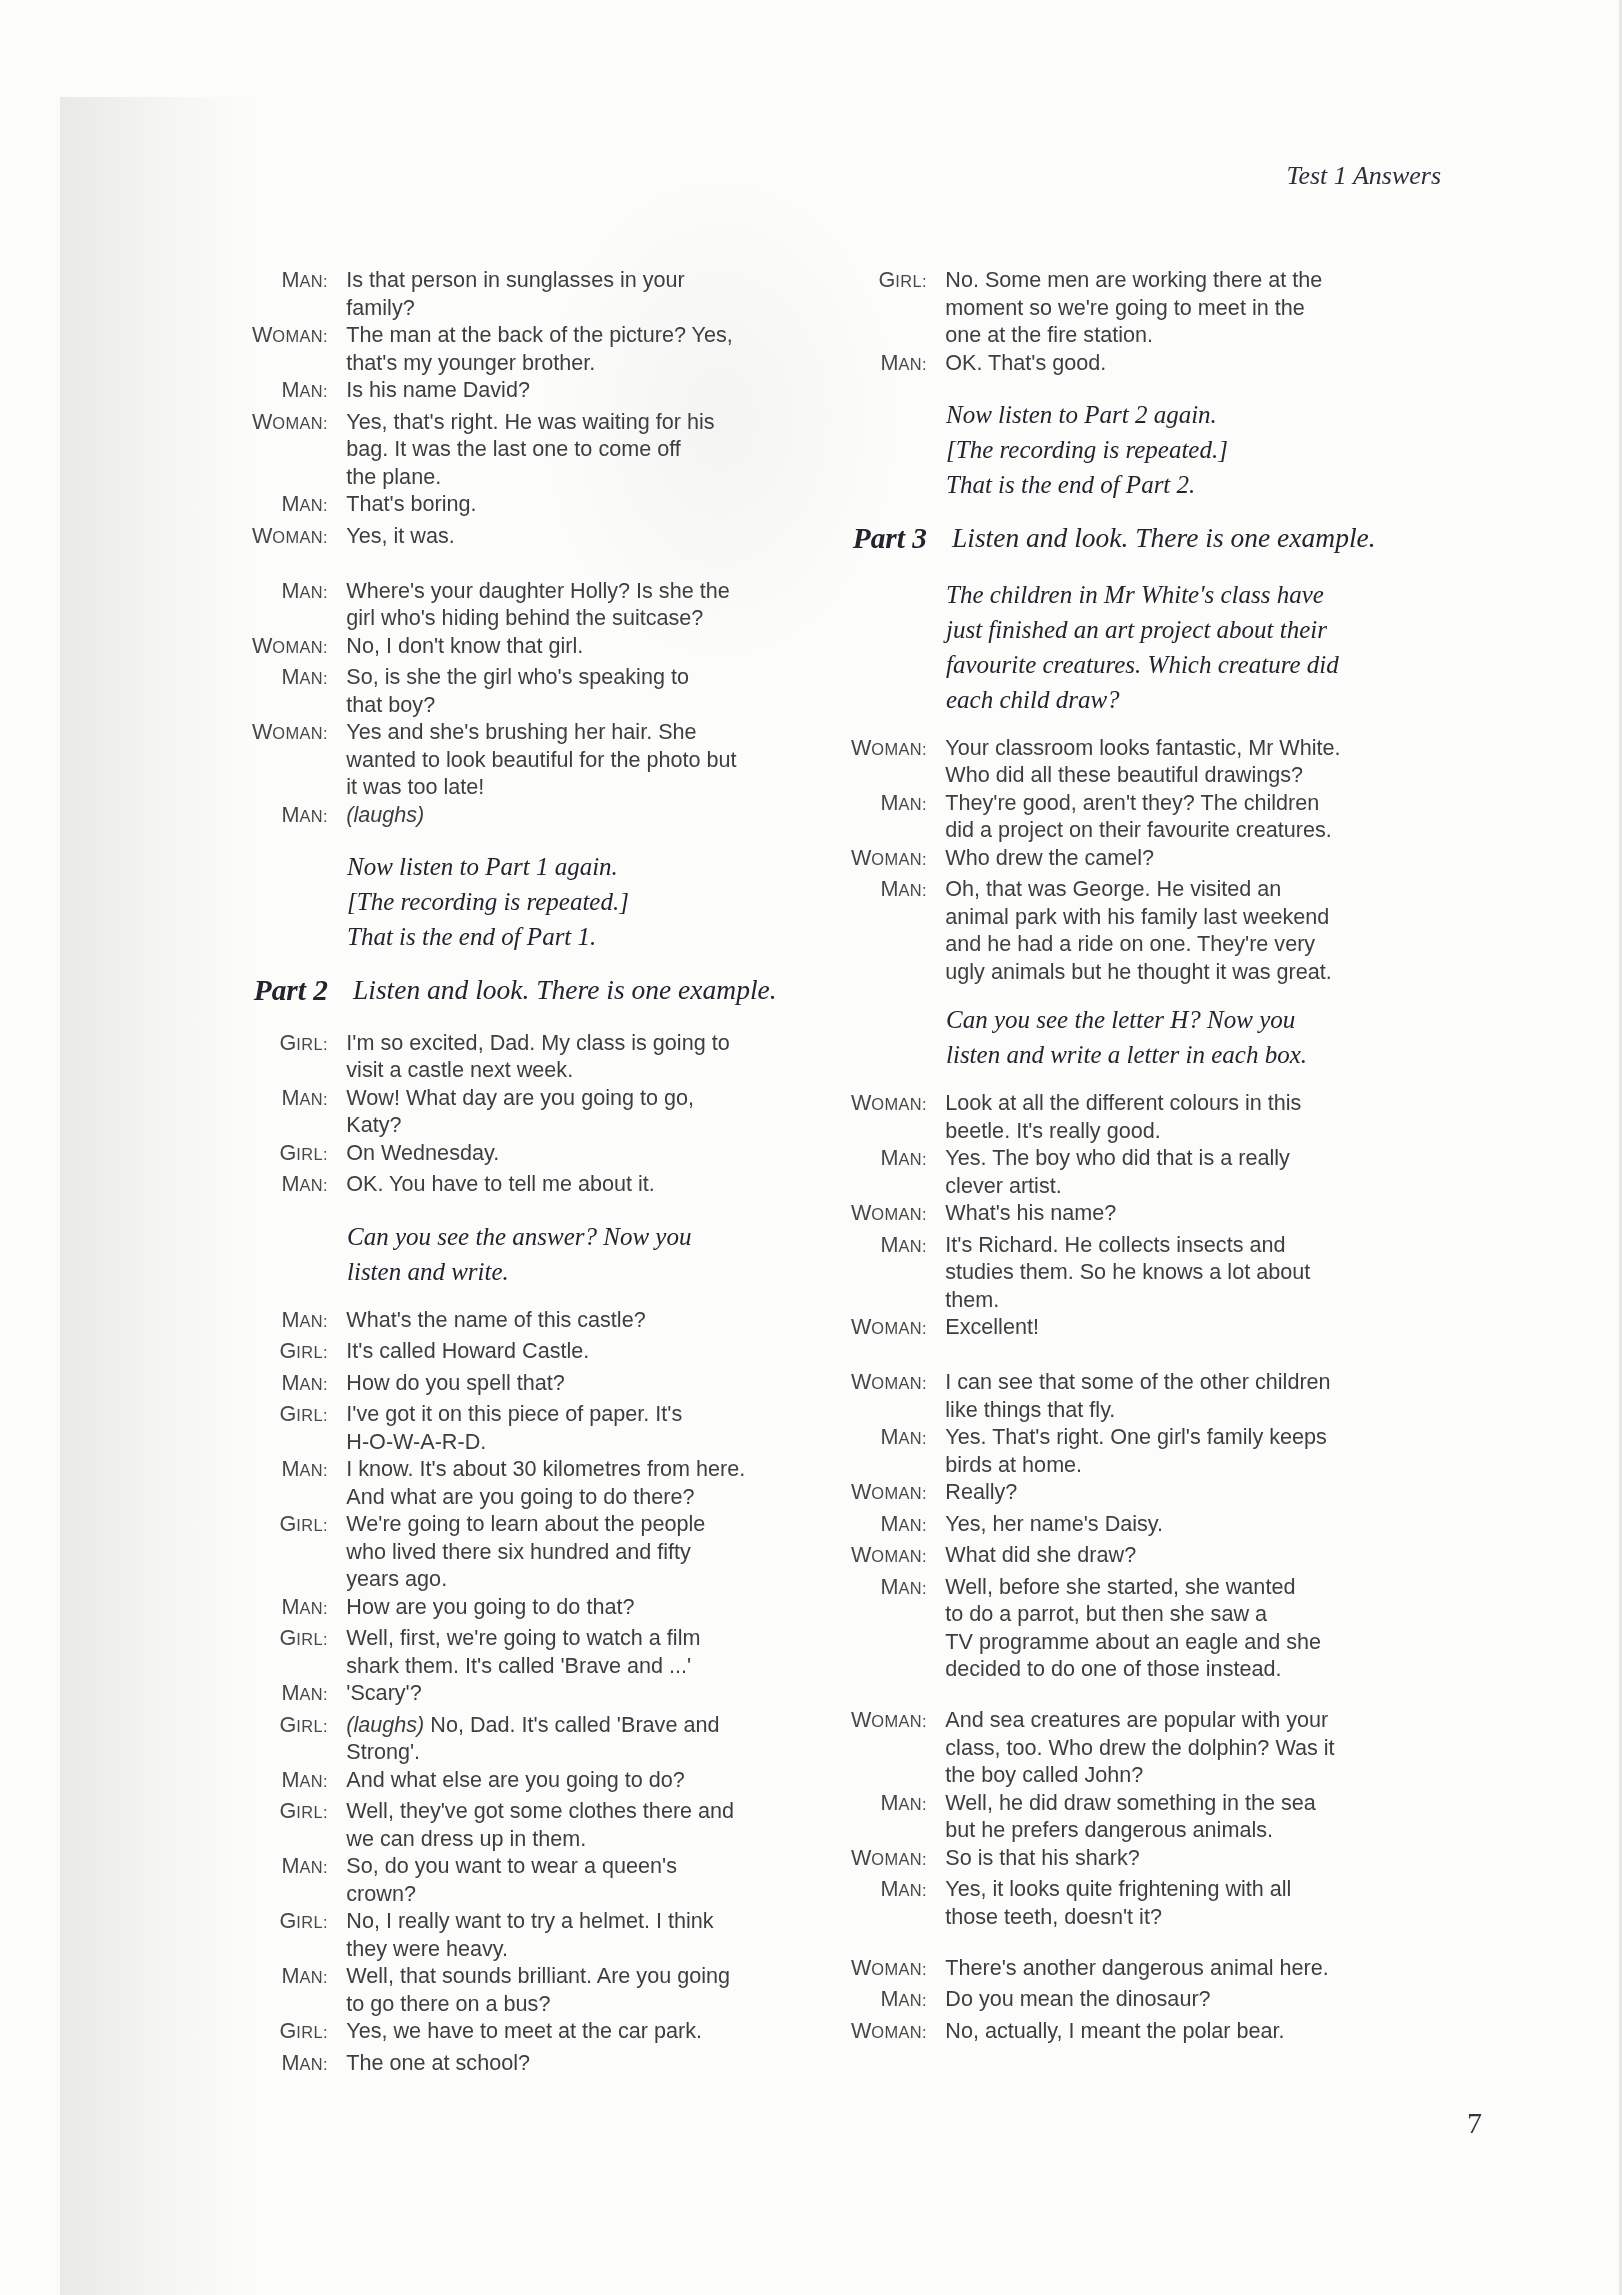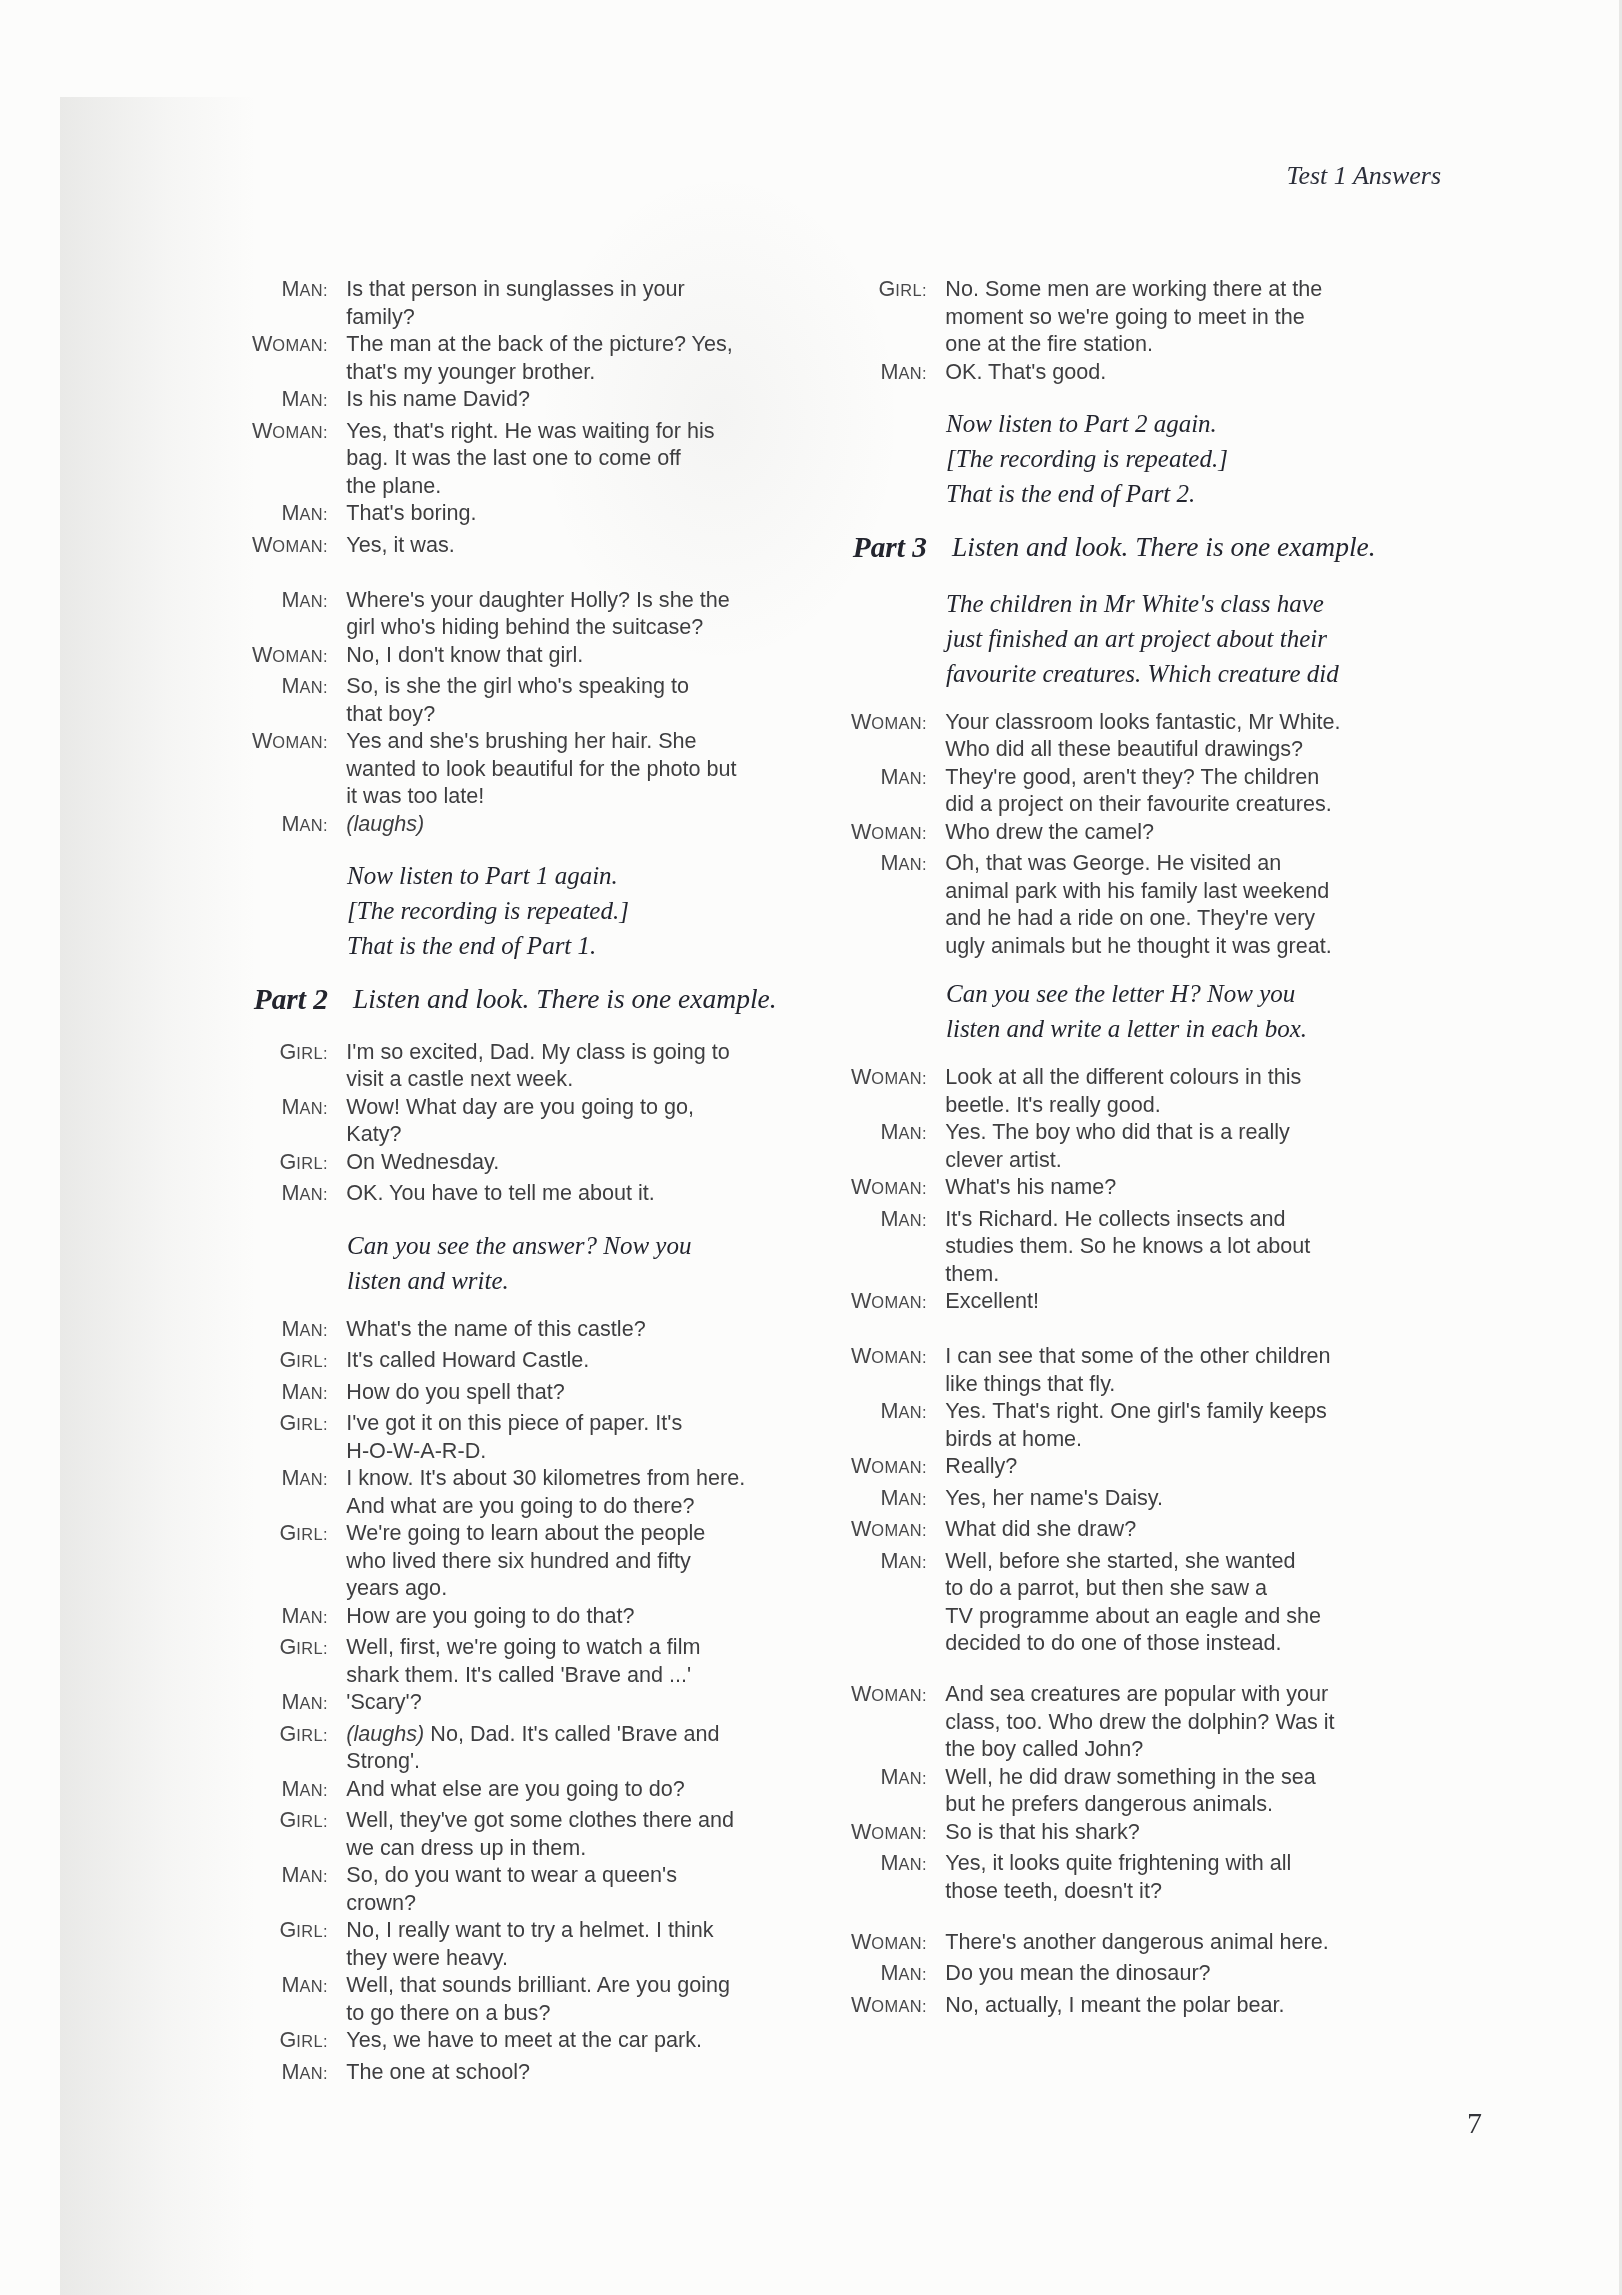--- a/index.html
+++ b/index.html
@@ -6,21 +6,21 @@
   #page{position:relative;width:1619px;height:2295px;background:#fcfcfb;overflow:hidden;
         font-family:"Liberation Sans",sans-serif;color:#3e3e40;}
   .scan-band{position:absolute;left:60px;top:97px;width:196px;height:2199px;
         background:linear-gradient(to right, rgba(118,118,112,0.14), rgba(118,118,112,0.05) 55%, rgba(118,118,112,0) 100%);
         pointer-events:none;}
   .scan-smudge{position:absolute;left:537px;top:170px;width:366px;height:497px;
         background:radial-gradient(ellipse at center, rgba(100,100,95,0.05), rgba(100,100,95,0) 70%);
         pointer-events:none;}
   .header-title{position:absolute;top:161px;right:178px;
         font-family:"Liberation Serif",serif;font-style:italic;font-size:26px;color:#2c2f3a;}
-  .col{position:absolute;top:275px;}
+  .col{position:absolute;top:266px;}
   #col-left{left:217px;width:576px;}
   #col-right{left:816px;width:589px;}
   .turn{display:grid;grid-template-columns:111px 437px;column-gap:18.3px;}
   .speaker{text-align:right;color:#48484a;white-space:nowrap;}
   .sp-cap{font-size:21.6px;}
   .sp-rest{font-size:16.4px;letter-spacing:0.4px;}
   .turn-text{grid-column:2;}
   .line{font-size:21.6px;line-height:27.5px;white-space:nowrap;}
   .speaker{line-height:27.5px;}
   .dialogue + .dialogue{margin-top:23.6px;}
@@ -303,20 +303,21 @@
         <div class="sline">That is the end of Part 2.</div>
       </div>
       <div class="part">
         <div class="part-label">Part 3</div>
         <div class="part-instr">Listen and look. There is one example.</div>
       </div>
       <div class="stage">
         <div class="sline">The children in Mr White's class have</div>
         <div class="sline">just finished an art project about their</div>
         <div class="sline">favourite creatures. Which creature did</div>
+        <div class="sline">each child draw?</div>
       </div>
       <div class="dialogue">
         <div class="turn">
           <div class="speaker"><span class="sp-cap">W</span><span class="sp-rest">OMAN:</span></div>
           <div class="turn-text">
             <div class="line">Your classroom looks fantastic, Mr White.</div>
             <div class="line">Who did all these beautiful drawings?</div>
           </div>
         </div>
         <div class="turn">

